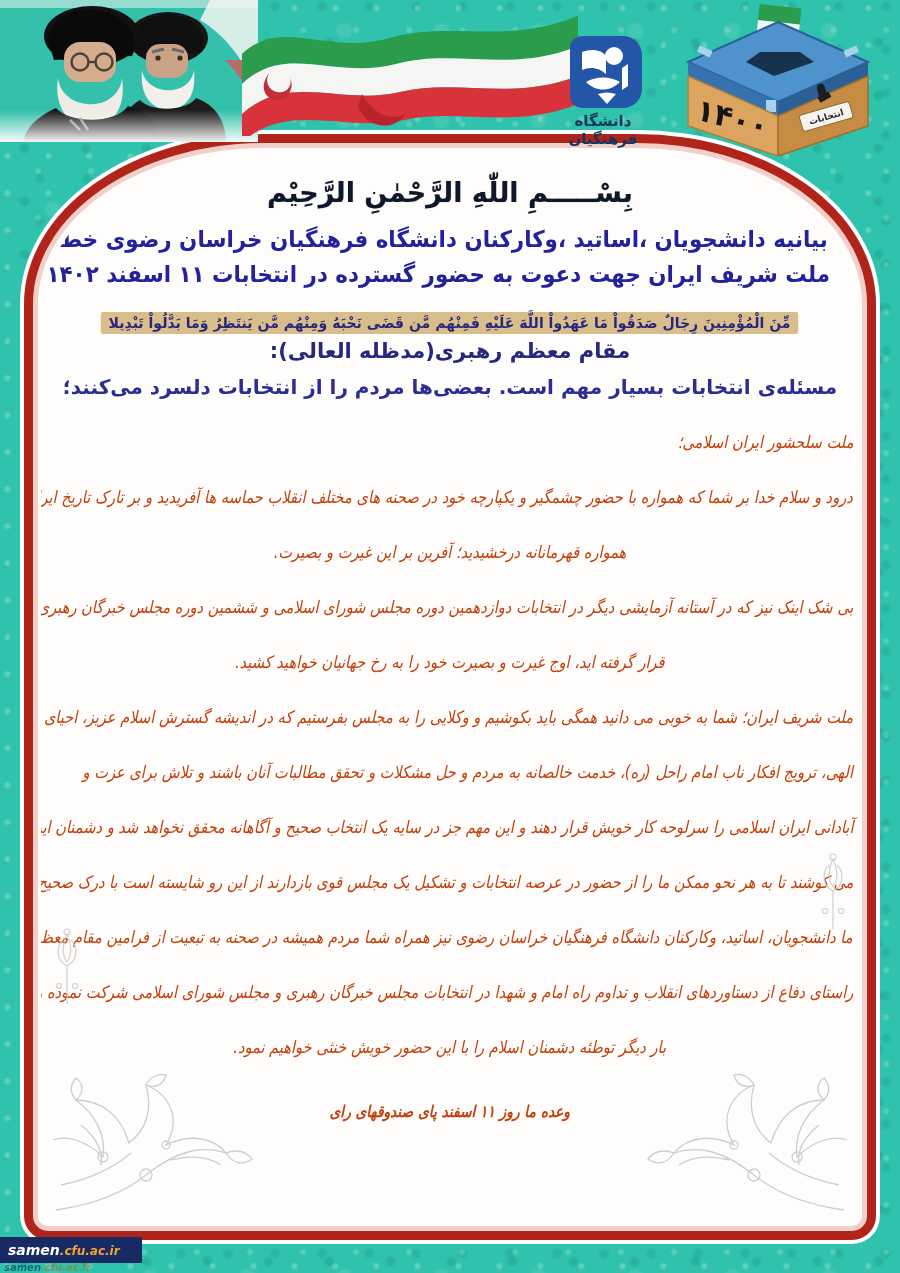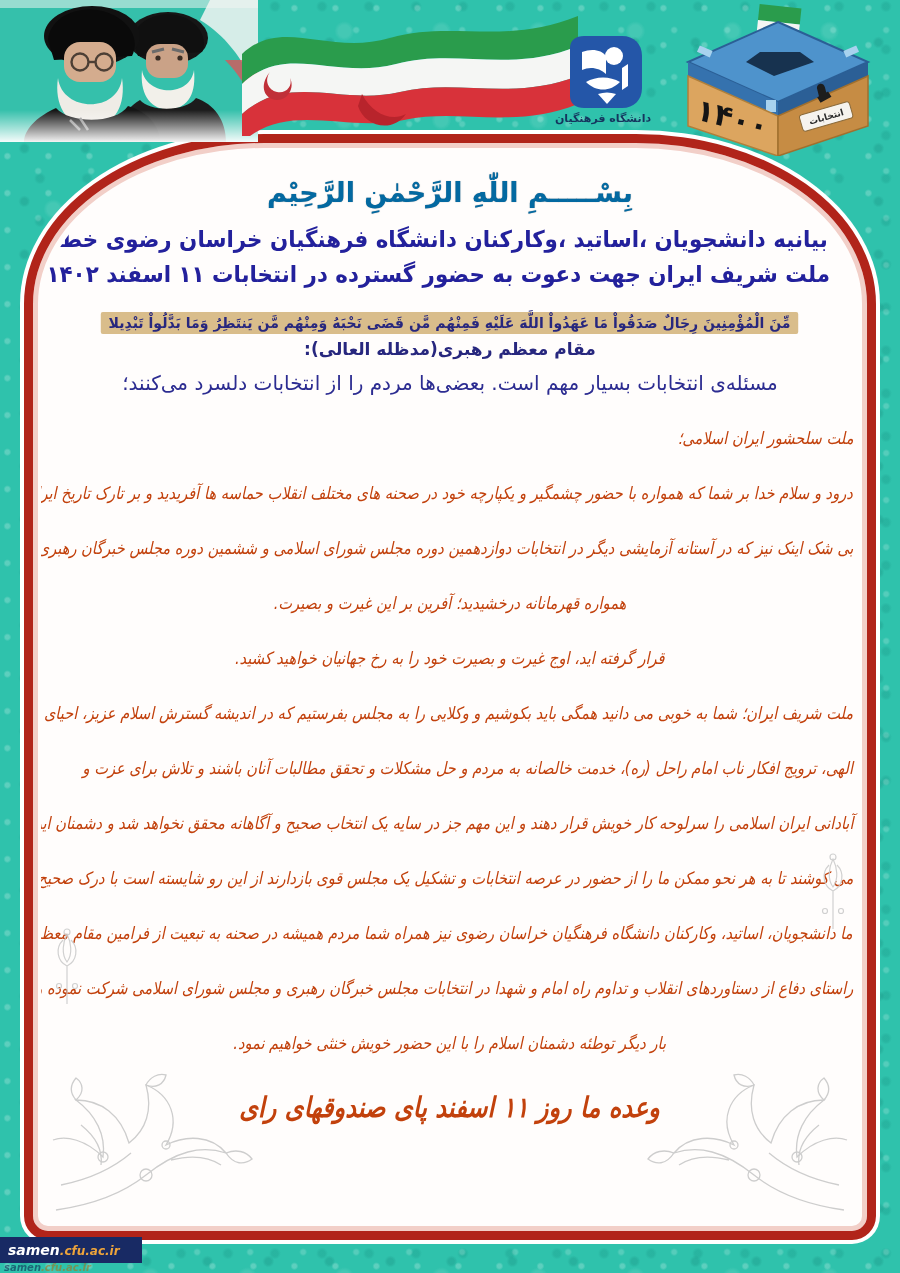--- a/index.html
+++ b/index.html
@@ -13,43 +13,43 @@
       radial-gradient(circle at 85% 15%, rgba(9,120,108,.18) 0 3px, rgba(9,120,108,0) 6px),
       radial-gradient(circle at 55% 35%, rgba(255,255,255,.10) 0 6px, rgba(255,255,255,0) 10px);
     background-size:41px 37px,53px 47px,61px 53px,47px 43px,97px 89px;}
   
   .panel{position:absolute;left:24px;top:134px;width:834px;height:1088px;
     background:#fffdfc;border:9px solid #b1241a;
     border-radius:240px 240px 24px 24px / 170px 170px 24px 24px;
     box-shadow:0 0 0 4px #ffffff, inset 0 0 0 5px #f2cfc8;z-index:1;}
   .panel-inner{position:absolute;inset:8px;overflow:hidden;
     border-radius:230px 230px 18px 18px / 160px 160px 18px 18px;}
-  .bismillah{margin-top:26px;text-align:center;color:#0369a1;font-size:27px;font-weight:bold;
+  .bismillah{margin-top:26px;text-align:center;color:#0f172a;font-size:27px;font-weight:bold;
     text-shadow:0 0 1px rgba(90,90,90,.55);}
   .title{margin-top:14px;text-align:center;color:#23219c;font-weight:bold;font-size:23px;line-height:35px;}
   .title .sq{display:inline-block;white-space:nowrap;transform:scaleX(.93);transform-origin:50% 50%;}
   .verse-wrap{margin-top:20px;text-align:center;}
   .verse{display:inline-block;background:#d9bd8b;color:#27277e;font-weight:bold;font-size:14.5px;
     padding:3px 8px;border-radius:2px;white-space:nowrap;transform:scaleX(.97);transform-origin:50% 50%;}
-  .attrib{margin-top:5px;text-align:center;color:#27277e;font-weight:bold;font-size:17px;}
-  .quote{margin-top:9px;text-align:center;color:#2c2c91;font-weight:normal;font-size:20px;line-height:30px;}
+  .attrib{margin-top:5px;text-align:center;color:#27277e;font-weight:bold;font-size:21px;}
+  .quote{margin-top:9px;text-align:center;color:#2c2c91;font-weight:bold;font-size:20px;line-height:30px;}
   .body-text{margin-top:12px;padding:0 6px;color:#c2410c;direction:rtl;}
   .line{height:55px;display:flex;align-items:center;font-size:17px;font-style:italic;font-weight:500;}
   .line .sq{display:inline-block;white-space:nowrap;transform:scaleX(.86);}
   .line.right{justify-content:flex-start;}
   .line.right .sq{transform-origin:100% 50%;}
   .line.center{justify-content:center;}
   .line.center .sq{transform-origin:50% 50%;}
-  .line.promise{font-size:28px;font-weight:bold;height:62px;margin-top:6px;}
+  .line.promise{font-size:16px;font-weight:bold;height:62px;margin-top:6px;}
   
   .hdr{position:absolute;z-index:2;}
   .leaders{left:0;top:0;width:258px;height:142px;}
   .flag{left:242px;top:2px;width:336px;height:136px;}
   .logo{left:551px;top:34px;width:104px;height:98px;text-align:center;}
-  .logo-caption{font-size:11px;color:#15355e;font-weight:bold;margin-top:-2px;}
+  .logo-caption{font-size:15px;color:#15355e;font-weight:bold;margin-top:-2px;}
   .ballot{left:668px;top:0px;width:220px;height:156px;}
   
   .floral{position:absolute;z-index:1;opacity:.9;}
   .fl-bl{left:10px;bottom:8px;}
   .fl-br{right:10px;bottom:8px;transform:scaleX(-1);}
   .fl-side-l{left:6px;top:775px;}
   .fl-side-r{right:6px;top:700px;transform:scaleX(-1);}
   
   .stamp{position:absolute;left:0;top:1237px;z-index:3;width:142px;}
   .stamp-box{background:#182a64;padding:3px 8px 4px 8px;font-style:italic;font-weight:bold;
@@ -85,25 +85,25 @@
         <span>مسئله‌ی انتخابات بسیار مهم است. بعضی‌ها مردم را از انتخابات دلسرد می‌کنند؛</span><br>
       </div>
 
       <div class="body-text">
         <div class="line right">
             <span class="sq">ملت سلحشور ایران اسلامی؛</span>
           </div>
         <div class="line right">
             <span class="sq">درود و سلام خدا بر شما که همواره با حضور چشمگیر و یکپارچه خود در صحنه های مختلف انقلاب حماسه ها آفریدید و بر تارک تاریخ ایران سرفراز،</span>
           </div>
-        <div class="line right">
-            <span class="sq">بی شک اینک نیز که در آستانه آزمایشی دیگر در انتخابات دوازدهمین دوره مجلس شورای اسلامی و ششمین دوره مجلس خبرگان رهبری</span>
-          </div>
         <div class="line center">
             <span class="sq">همواره قهرمانانه درخشیدید؛ آفرین بر این غیرت و بصیرت.</span>
+          </div>
+        <div class="line right">
+            <span class="sq">بی شک اینک نیز که در آستانه آزمایشی دیگر در انتخابات دوازدهمین دوره مجلس شورای اسلامی و ششمین دوره مجلس خبرگان رهبری</span>
           </div>
         <div class="line center">
             <span class="sq">قرار گرفته اید، اوج غیرت و بصیرت خود را به رخ جهانیان خواهید کشید.</span>
           </div>
         <div class="line right">
             <span class="sq">ملت شریف ایران؛ شما به خوبی می دانید همگی باید بکوشیم و وکلایی را به مجلس بفرستیم که در اندیشه گسترش اسلام عزیز، احیای ارزشها و احکام</span>
           </div>
         <div class="line right">
             <span class="sq">الهی، ترویج افکار ناب امام راحل (ره)، خدمت خالصانه به مردم و حل مشکلات و تحقق مطالبات آنان باشند و تلاش برای عزت و</span>
           </div>

